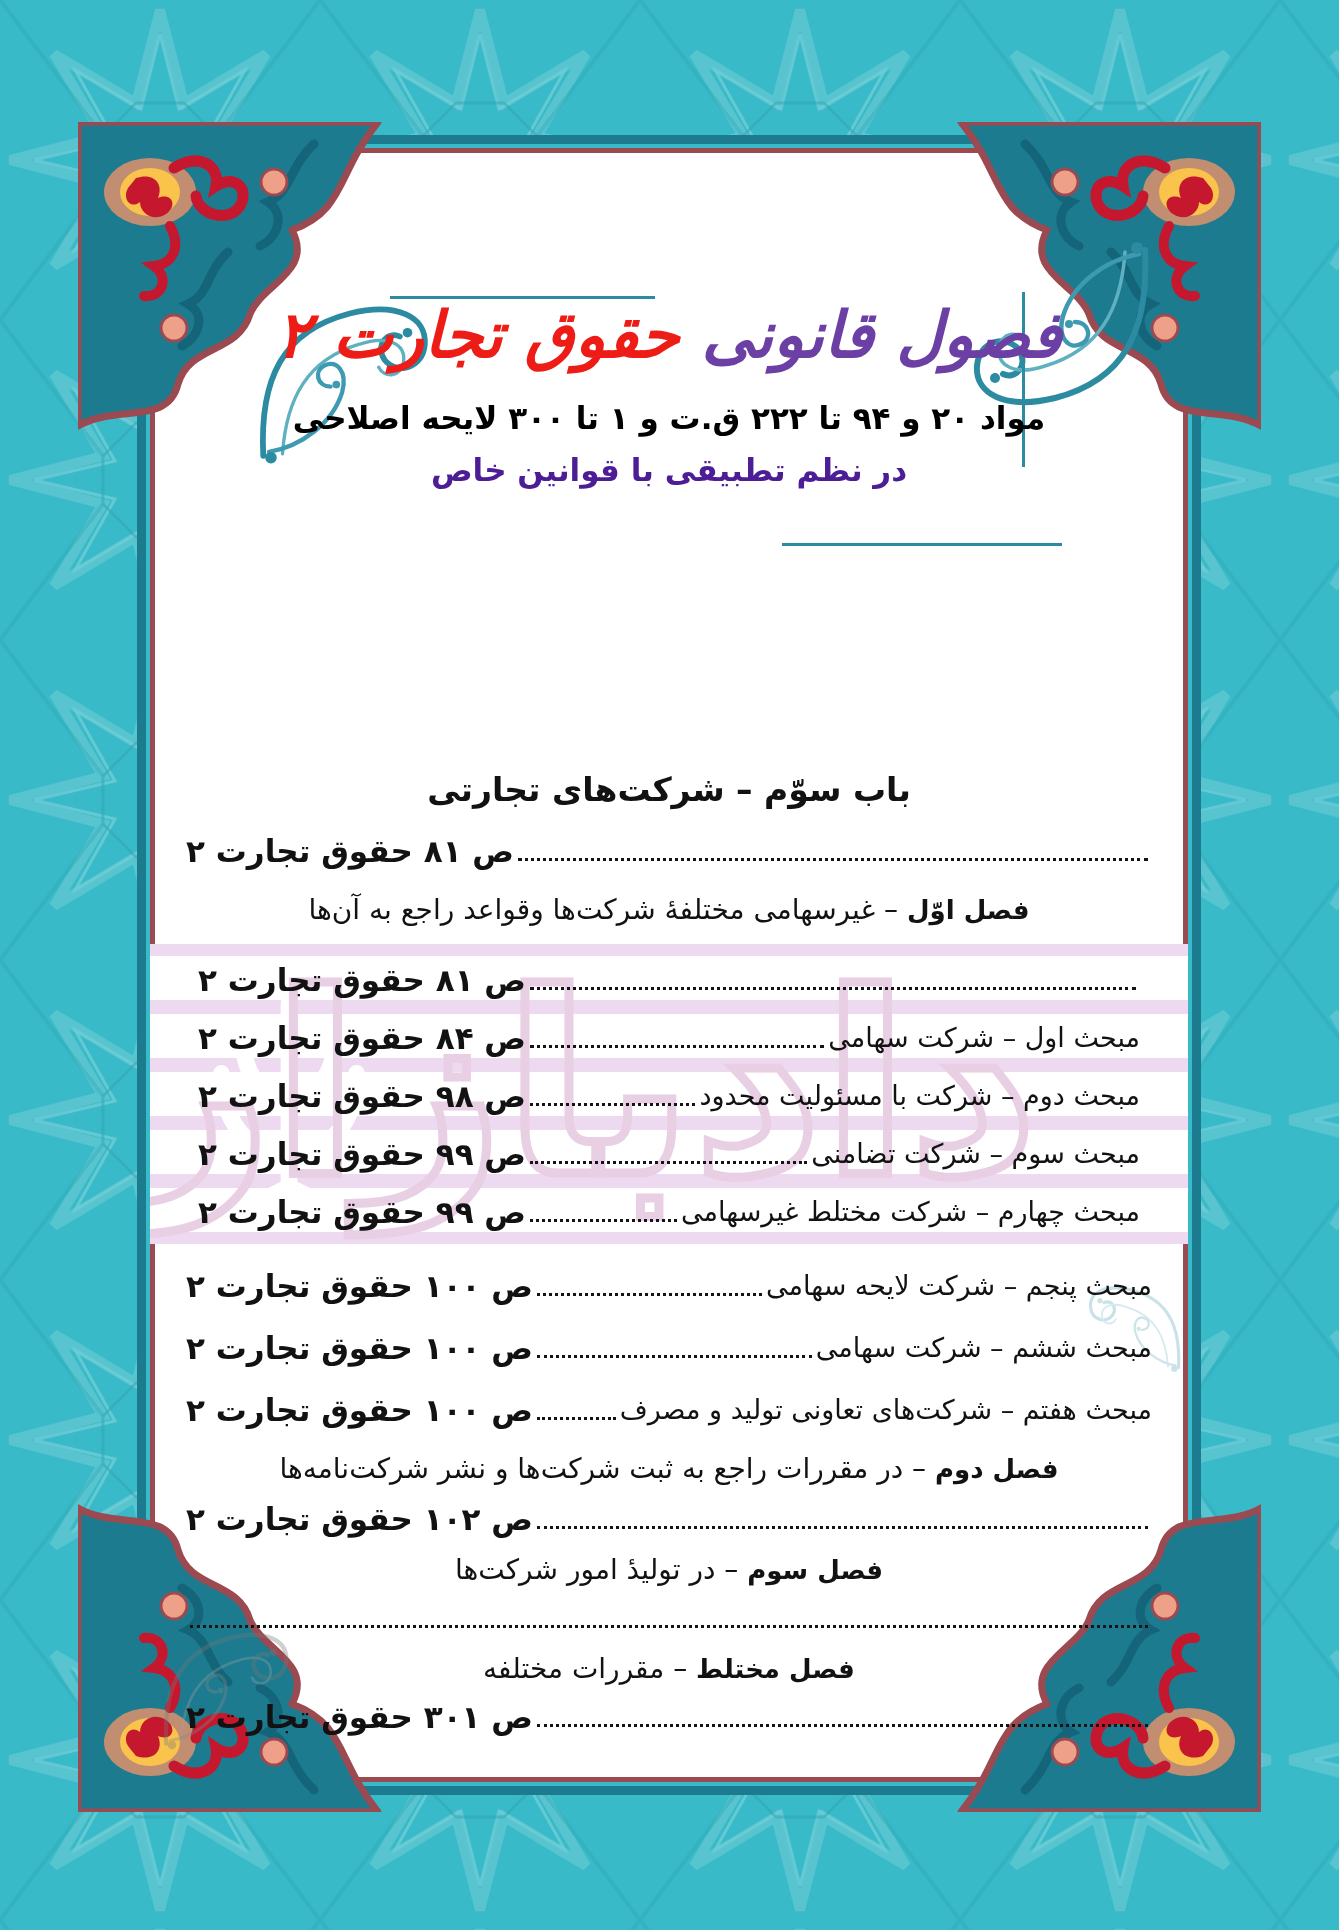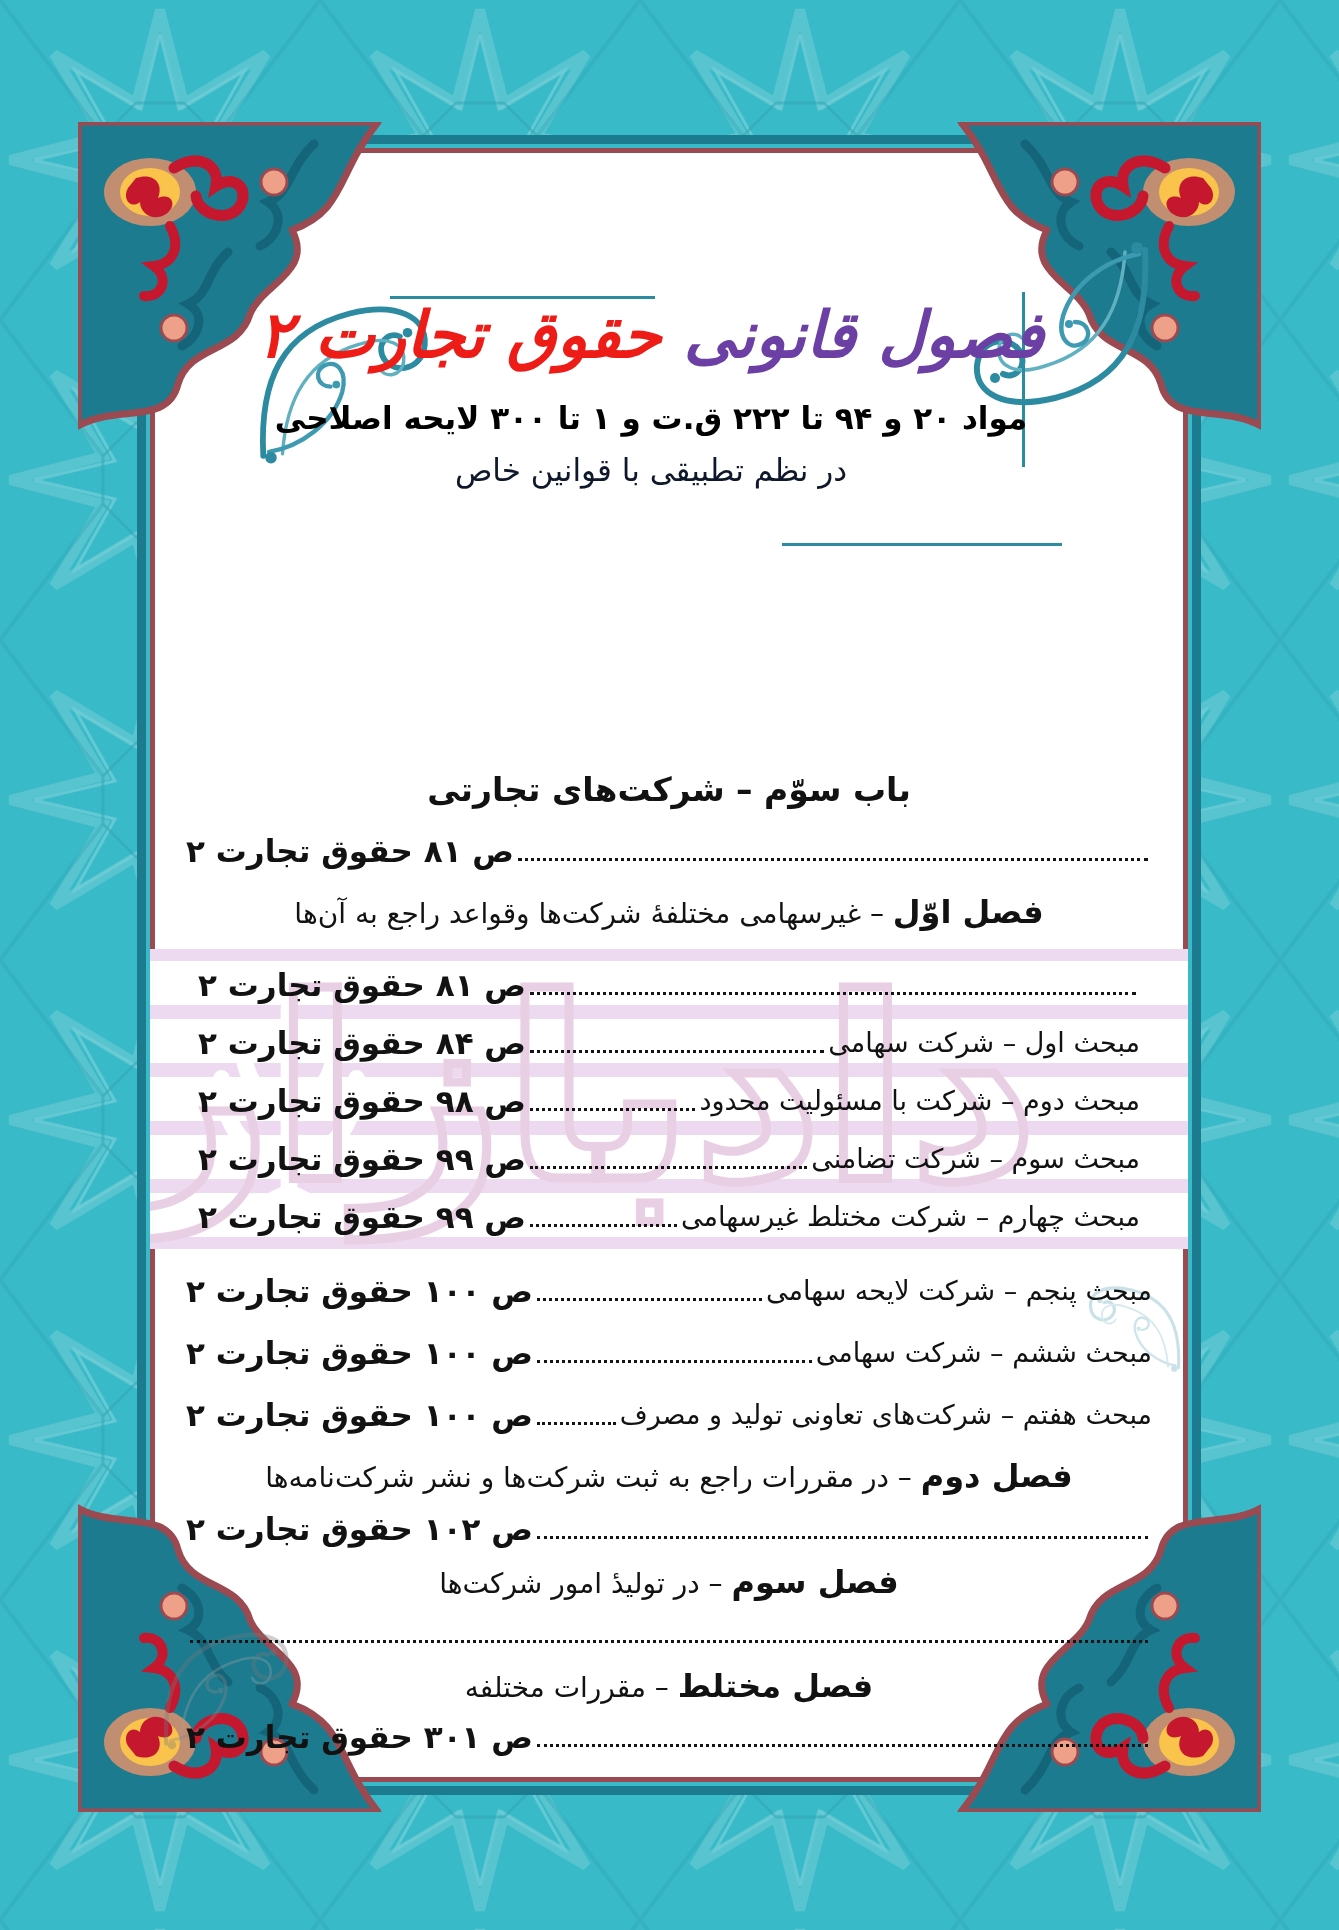--- a/index.html
+++ b/index.html
@@ -22,33 +22,33 @@
   .corner.bl{left:78px;bottom:118px;transform:scaleY(-1);}
   .corner.br{right:78px;bottom:118px;transform:scale(-1,-1);}
   
   .flourish{position:absolute;pointer-events:none;}
   .fl-tl{left:230px;top:225px;width:230px;height:250px;}
   .fl-br{left:940px;top:230px;width:240px;height:260px;transform:scale(-1,-1);}
   .rule{position:absolute;background:#2c8ba1;}
   .rule-h1{left:390px;top:296px;width:265px;height:3px;}
   .rule-v1{left:1022px;top:292px;width:3px;height:175px;}
   .rule-h2{left:782px;top:543px;width:280px;height:3px;}
-  .title-wrap{position:absolute;left:132px;top:300px;width:1038px;text-align:center;direction:rtl;}
+  .title-wrap{position:absolute;left:150px;top:300px;width:1038px;text-align:center;direction:rtl;}
   .main-title{font-size:64px;font-weight:bold;font-style:italic;letter-spacing:1px;line-height:1.1;margin:0;}
   .main-title .t1{color:#6b3fa3;}
   .main-title .t2{color:#ee1c17;}
   .sub1{margin-top:30px;font-size:31px;font-weight:bold;color:#000000;}
-  .sub2{margin-top:16px;font-size:31px;font-weight:normal;color:#0f172a;}
+  .sub2{margin-top:16px;font-size:31px;font-weight:bold;color:#4c1d95;}
   
   .toc{position:absolute;left:150px;top:770px;width:1038px;direction:rtl;
        padding:0 36px;box-sizing:border-box;color:#121212;}
   .toc-center{ text-align:center; }
   .bab{font-size:33px;font-weight:bold;margin-top:0;}
   .fasl{margin-top:22px;font-size:28px;}
-  .fasl b{font-size:32px;font-weight:bold;}
+  .fasl b{font-size:26px;font-weight:bold;}
   .toc-row{display:flex;align-items:flex-end;height:44px;margin-top:18px;}
   .toc-row .t{font-size:27px;white-space:nowrap;line-height:40px;}
   .toc-row .leader{flex:1 1 auto;border-bottom:3.5px dotted #141414;margin:0 4px 10px 4px;min-width:20px;}
   .toc-row .ref{font-size:31px;font-weight:bold;white-space:nowrap;line-height:40px;}
   
   .hl-block{position:relative;margin:18px -36px 0 -36px;height:300px;background:#eedaf0;}
   .hl-strips{position:absolute;inset:0;z-index:0;}
   .hl-strips .strip{position:absolute;left:0;right:0;height:44px;background:#ffffff;}
   .hl-watermark{position:absolute;inset:0;z-index:1;overflow:hidden;}
   .wm-text{

